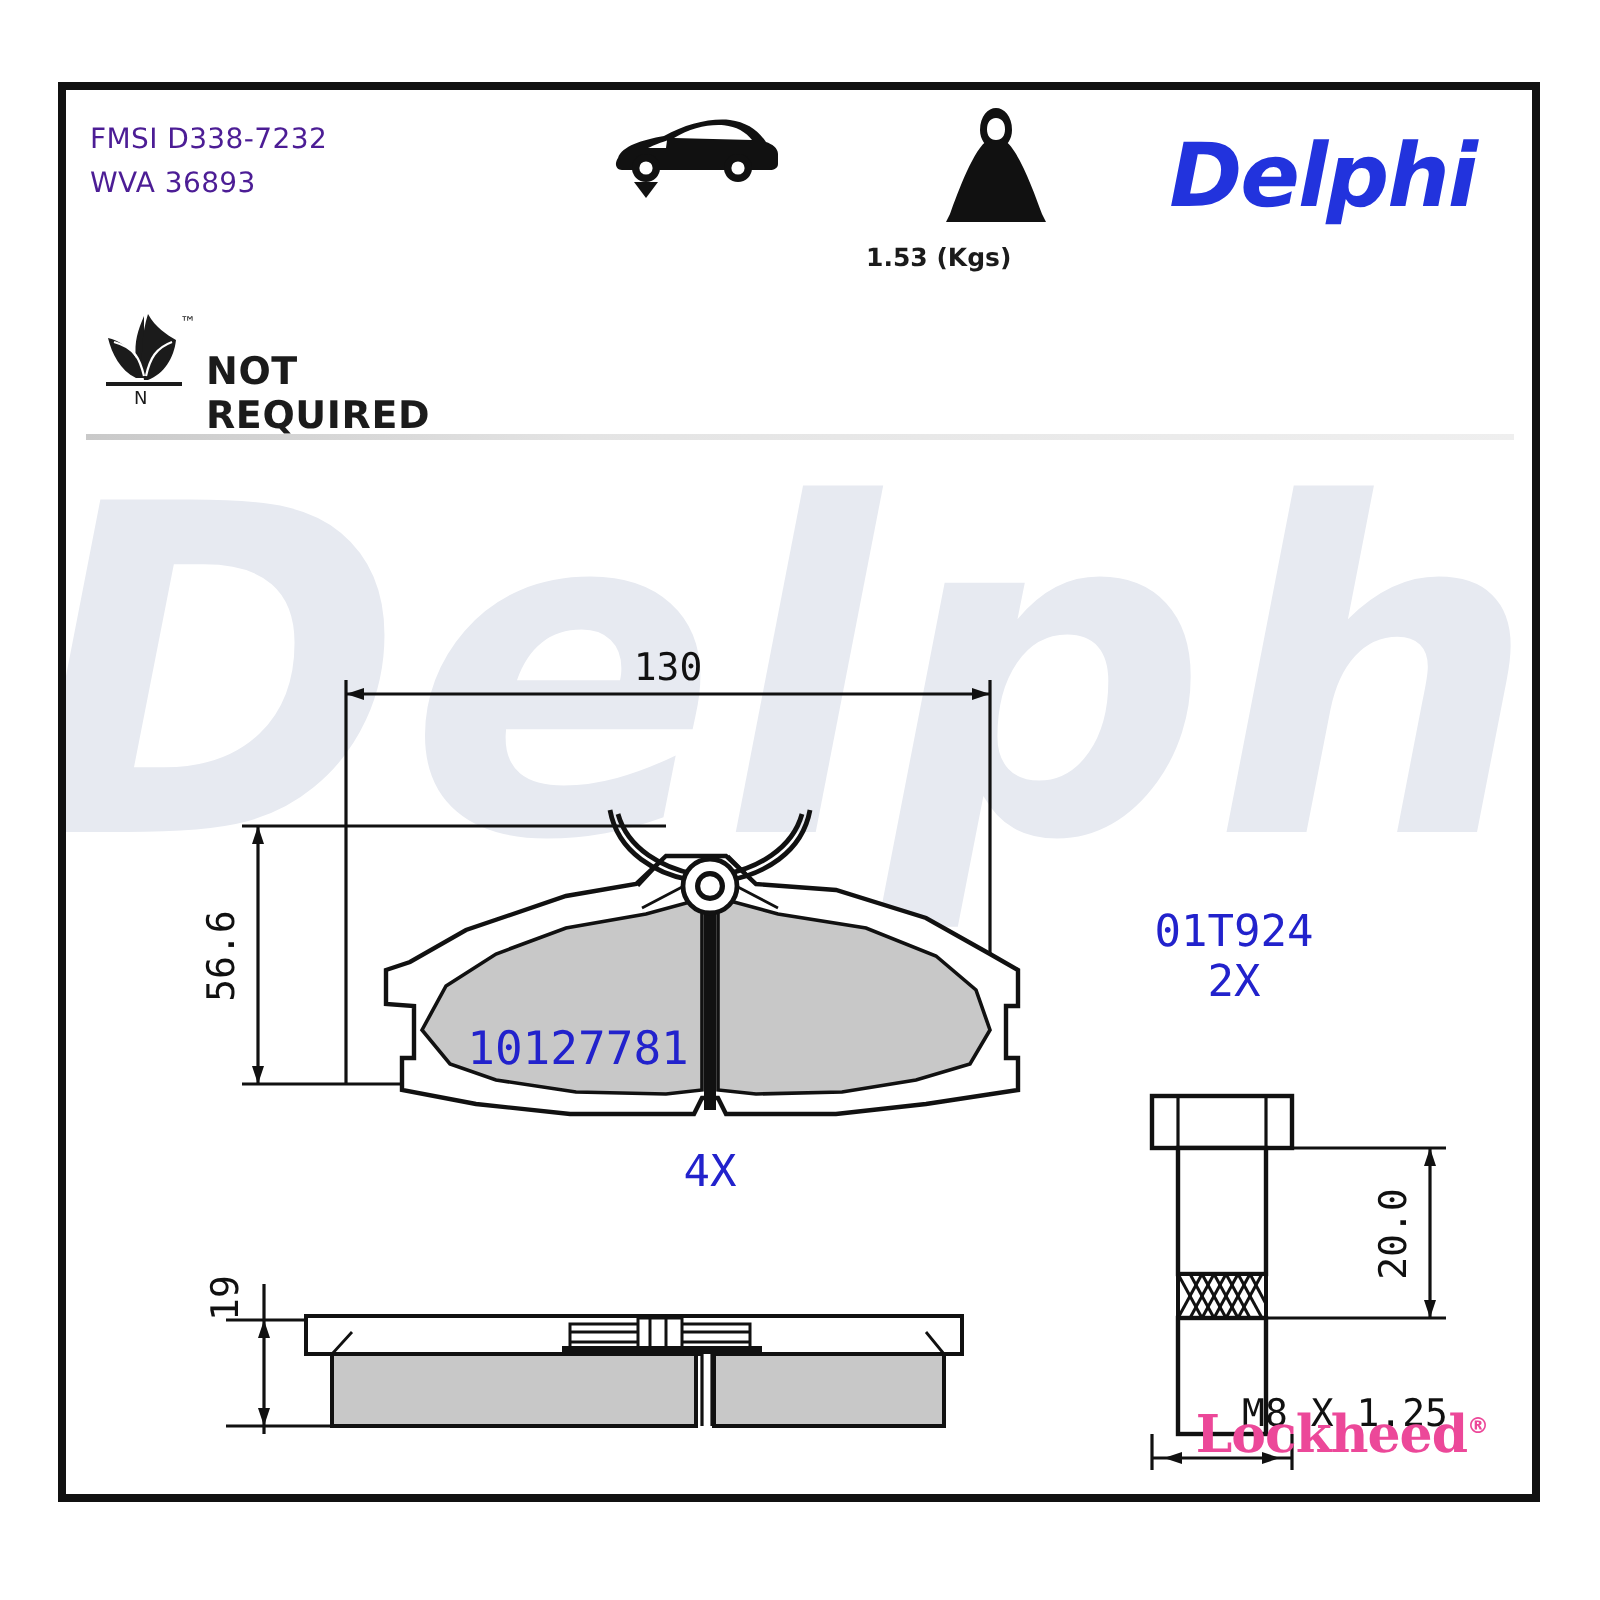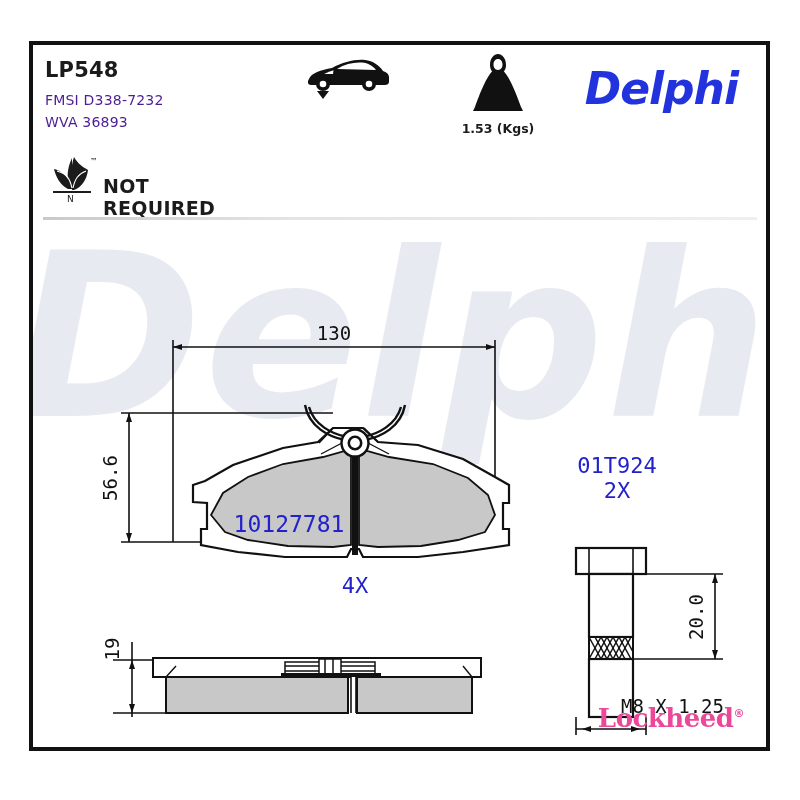--- a/index.html
+++ b/index.html
@@ -87,21 +87,20 @@
     width: 92px;
     height: 48px;
     z-index: 3;
   }
   
   #weight-block {
     position: absolute;
     left: 400px;
     top: 5px;
     width: 130px;
-    text-align: center;
     z-index: 3;
   }
   #weight-block .wlabel {
     font-size: 12.5px;
     font-weight: bold;
     color: #1b1b1b;
     margin-top: 1px;
     font-family: "DejaVu Sans", sans-serif;
   }
   
@@ -185,21 +184,20 @@
 <body>
 
 <div id="sheet">
   <div id="frame">
 
     <div id="watermark">
       <span>Delphi</span>
     </div>
 
     <div id="hdr-codes">
-      <div class="big">LP548</div>
       <div class="sub">FMSI D338-7232</div>
       <div class="sub">WVA 36893</div>
     </div>
 
     <div id="car-icon">
       <svg width="92" height="48" viewBox="0 0 92 48">
         <path fill="#111111" d="M10,26 C12,20 22,17 33,15 C44,9 56,6 66,7 C74,8 80,12 84,18
                                  C87,19 90,21 90,24 L90,29 C90,31 88,32 86,32 L12,32
                                  C9,32 8,29 10,26 Z"></path>
         <circle cx="24" cy="31" r="7" fill="#111111"></circle>

